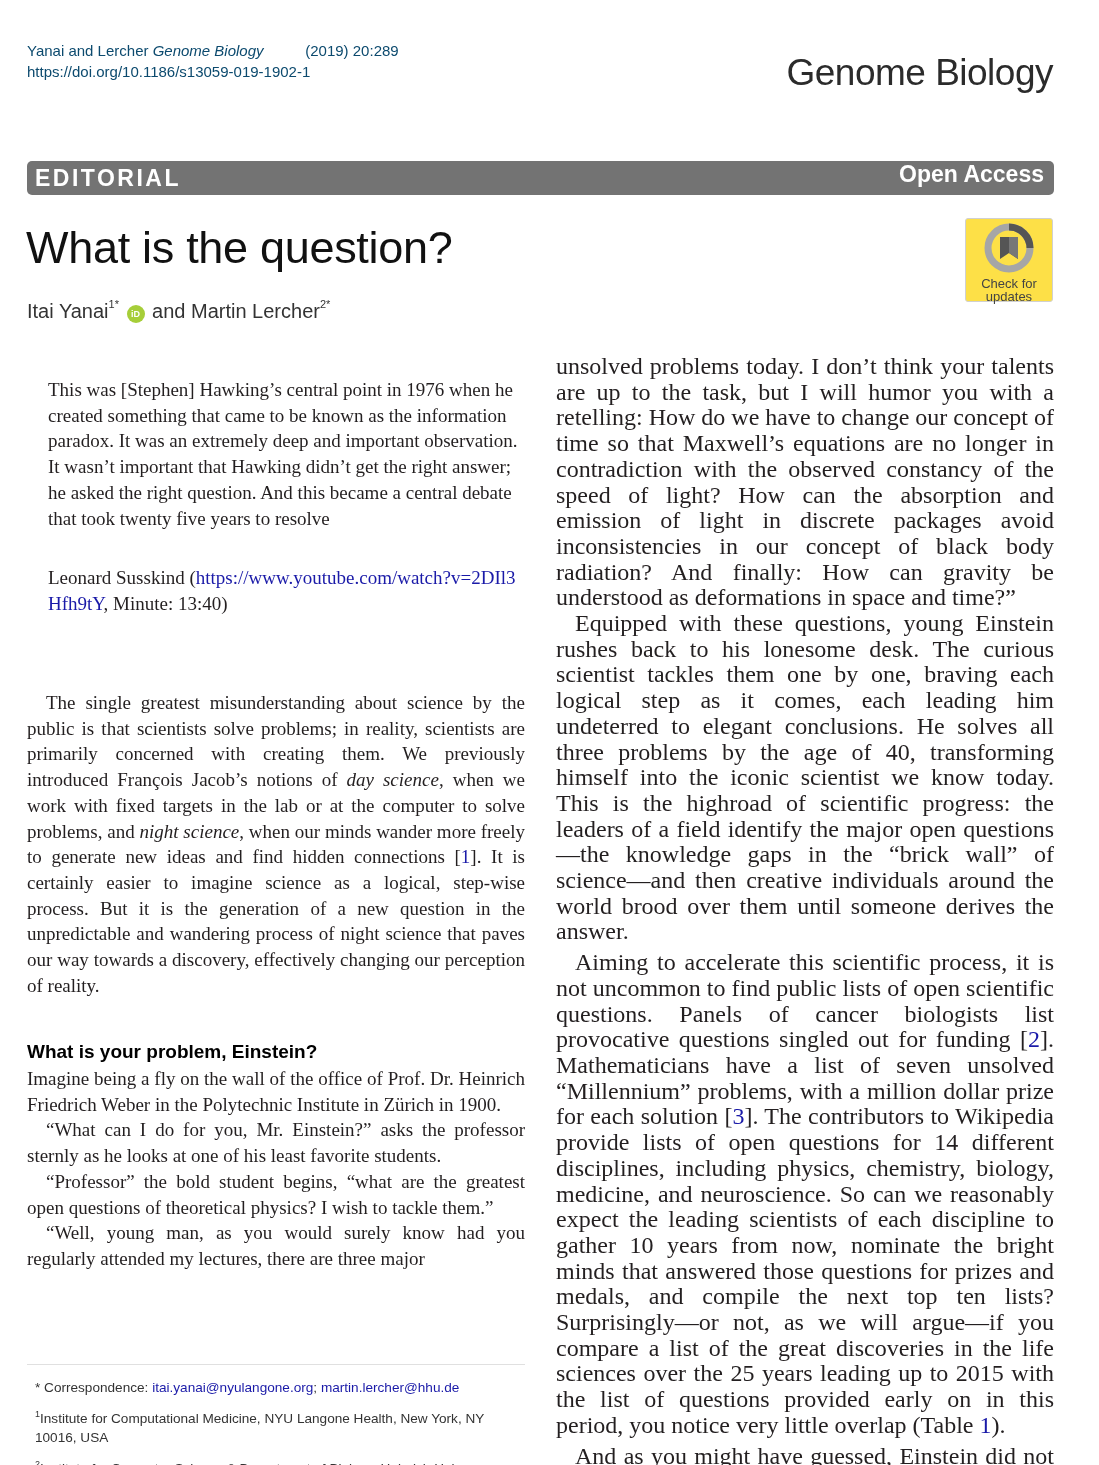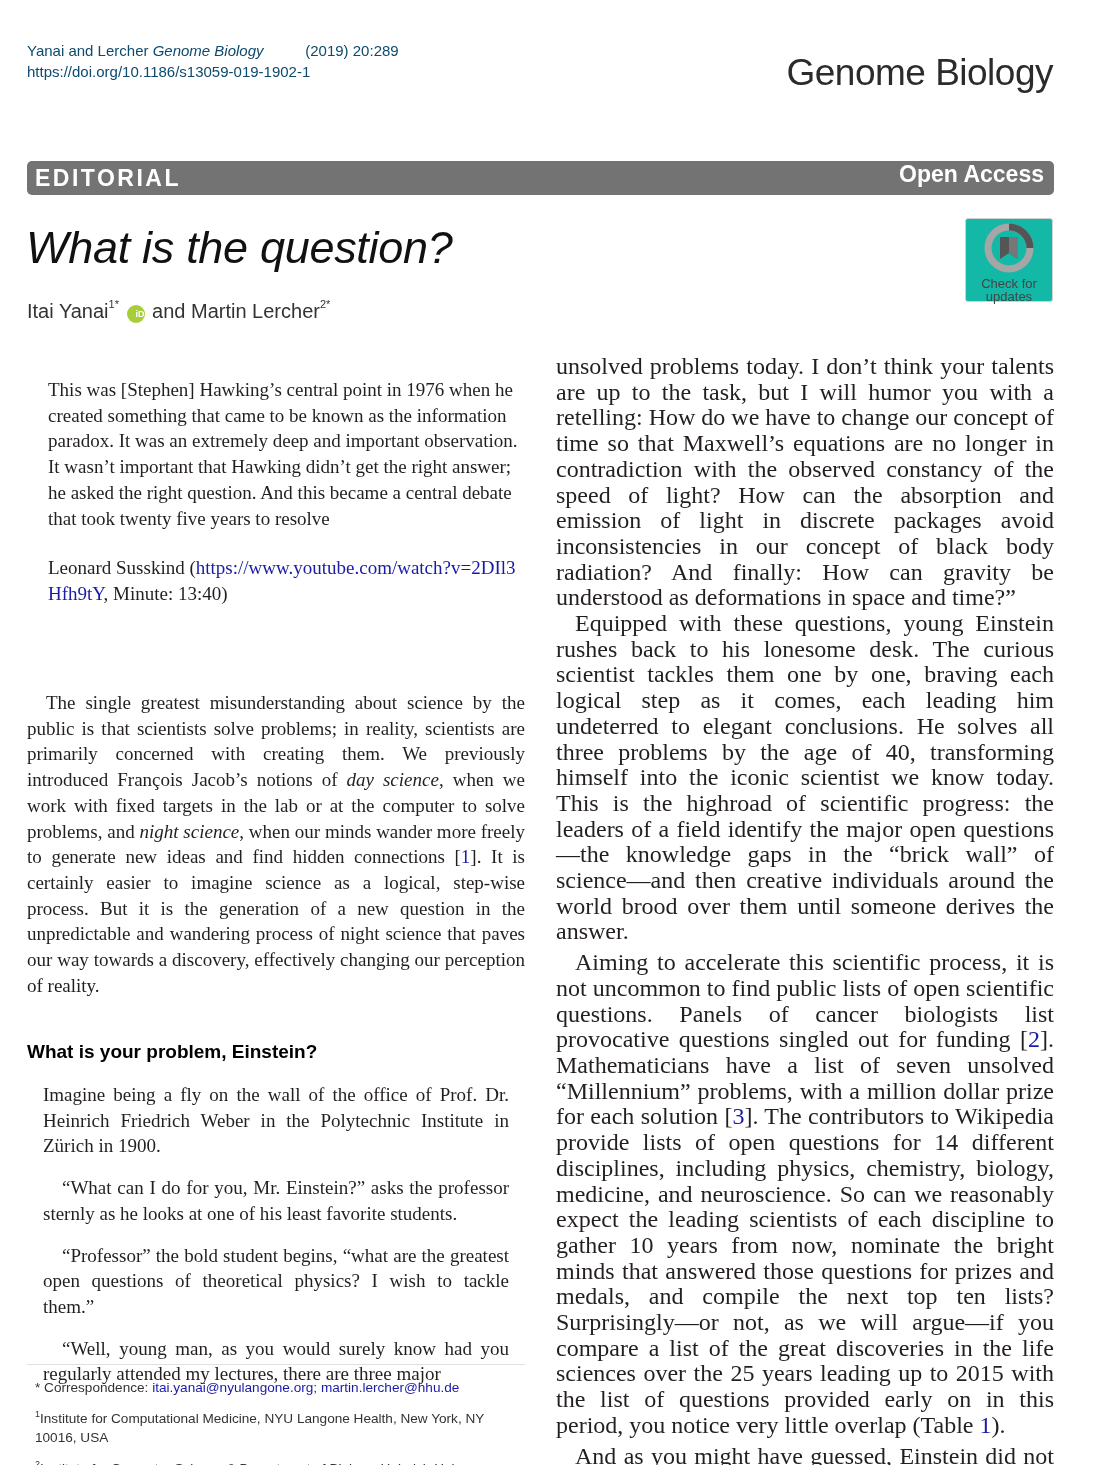--- a/index.html
+++ b/index.html
@@ -9,43 +9,43 @@
 
   .header-left { position: absolute; left: 27px; top: 40px; font-size: 15px; line-height: 21px; color: #0c4a6e; }
   .header-left .row1 { white-space: pre; }
   .header-left i { font-style: italic; }
   .journal-name { position: absolute; right: 46px; top: 52px; font-size: 37px; color: #2b2b2b; letter-spacing: -0.5px; font-weight: normal; }
 
   .banner { position: absolute; left: 27px; top: 161px; width: 1027px; height: 34px; background: #737373; border-radius: 5px; }
   .banner .left { position: absolute; left: 8px; top: 4px; color: #ffffff; font-weight: bold; font-size: 23px; letter-spacing: 2.5px; }
   .banner .right { position: absolute; right: 10px; top: 0; color: #ffffff; font-weight: bold; font-size: 23px; }
 
-  .title { position: absolute; left: 26px; top: 222px; font-size: 45px; color: #111; font-weight: normal; letter-spacing: -0.3px; font-style: italic; }
+  .title { position: absolute; left: 26px; top: 222px; font-size: 45px; color: #111; font-weight: normal; letter-spacing: -0.3px; }
   .authors { position: absolute; left: 27px; top: 300px; font-size: 20px; color: #333; }
   .authors sup { font-size: 11px; position: relative; top: -2px; }
-  .orcid { display: inline-block; width: 18px; height: 18px; border-radius: 50%; background: #a6ce39; color: #fff; font-size: 9px; text-align: right; line-height: 18px; vertical-align: 1px; margin: 0 2px; font-weight: bold; }
+  .orcid { display: inline-block; width: 18px; height: 18px; border-radius: 50%; background: #a6ce39; color: #fff; font-size: 9px; text-align: center; line-height: 18px; vertical-align: 1px; margin: 0 2px; font-weight: bold; }
 
-  .check-updates { position: absolute; left: 965px; top: 218px; width: 86px; height: 82px; border: 1px solid #d0d0d0; border-radius: 3px; background: #14b8a6; text-align: center; }
+  .check-updates { position: absolute; left: 965px; top: 218px; width: 86px; height: 82px; border: 1px solid #d0d0d0; border-radius: 3px; background: #fde047; text-align: center; }
   .check-updates .badge { width: 50px; height: 50px; margin: 4px auto 0; }
   .check-updates .lbl { font-size: 13px; line-height: 13px; color: #444; margin-top: 0px; }
 
   .quote { position: absolute; left: 48px; top: 377px; width: 480px; font-size: 19px; line-height: 25.7px; color: #231f20; }
   .quote p { margin: 0; }
-  .quote .cite { margin-top: 24px; }
+  .quote .cite { margin-top: 34px; }
   a, .link { color: #1a1aa8; text-decoration: none; }
 
   .col-left { position: absolute; left: 27px; top: 660px; width: 498px; font-size: 19px; line-height: 25.7px; color: #231f20; text-align: justify; margin-top: 30px; }
   .col-right { position: absolute; left: 556px; top: 354px; width: 498px; font-size: 24px; line-height: 25.7px; color: #231f20; text-align: justify; }
   .col-left p, .col-right p { margin: 0; }
   .indent { text-indent: 19px; }
   .gap { margin-top: 5px !important; }
 
   .section-heading { position: absolute; left: 27px; top: 1041px; font-size: 19px; font-weight: bold; color: #000000; }
   .section-body { position: absolute; left: 27px; top: 1066px; width: 498px; font-size: 19px; line-height: 25.7px; color: #231f20; text-align: justify; }
-  .section-body p { margin: 16px; }
+  .section-body p { margin: 0; }
 
   .footnote-rule { position: absolute; left: 27px; top: 1364px; width: 498px; height: 1px; background: #e0e0e0; }
   .footnotes { position: absolute; left: 27px; top: 1370px; width: 498px; font-size: 13.6px; line-height: 19px; color: #333; }
   .footnotes p { margin: 8px; }
   .footnotes sup { font-size: 9px; }
 </style>
 </head>
 <body>
 
 <div class="header-left sans">

